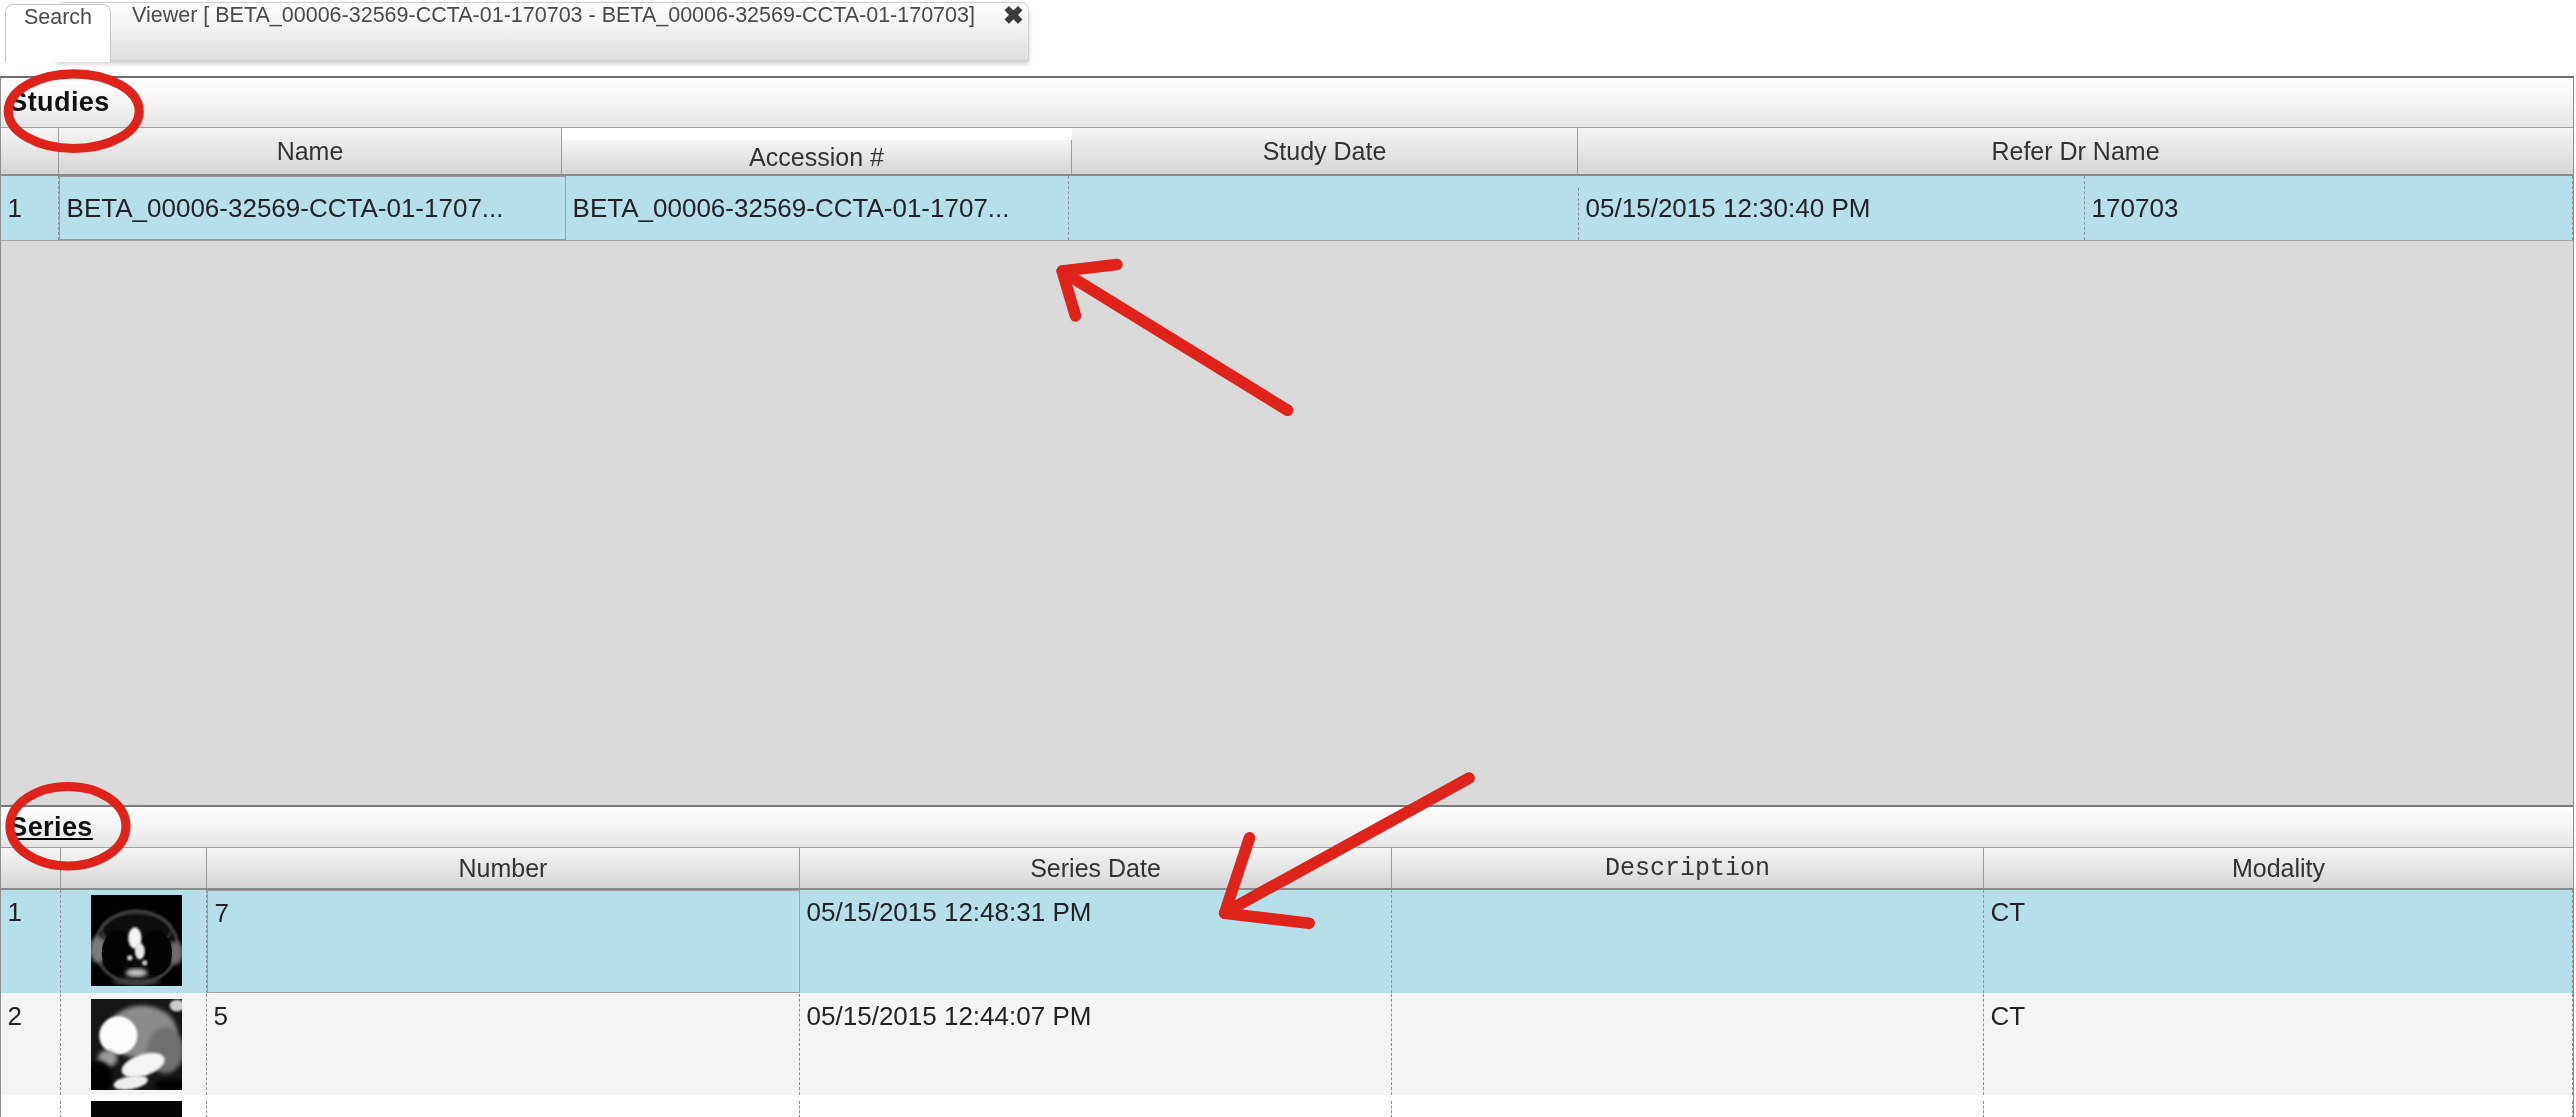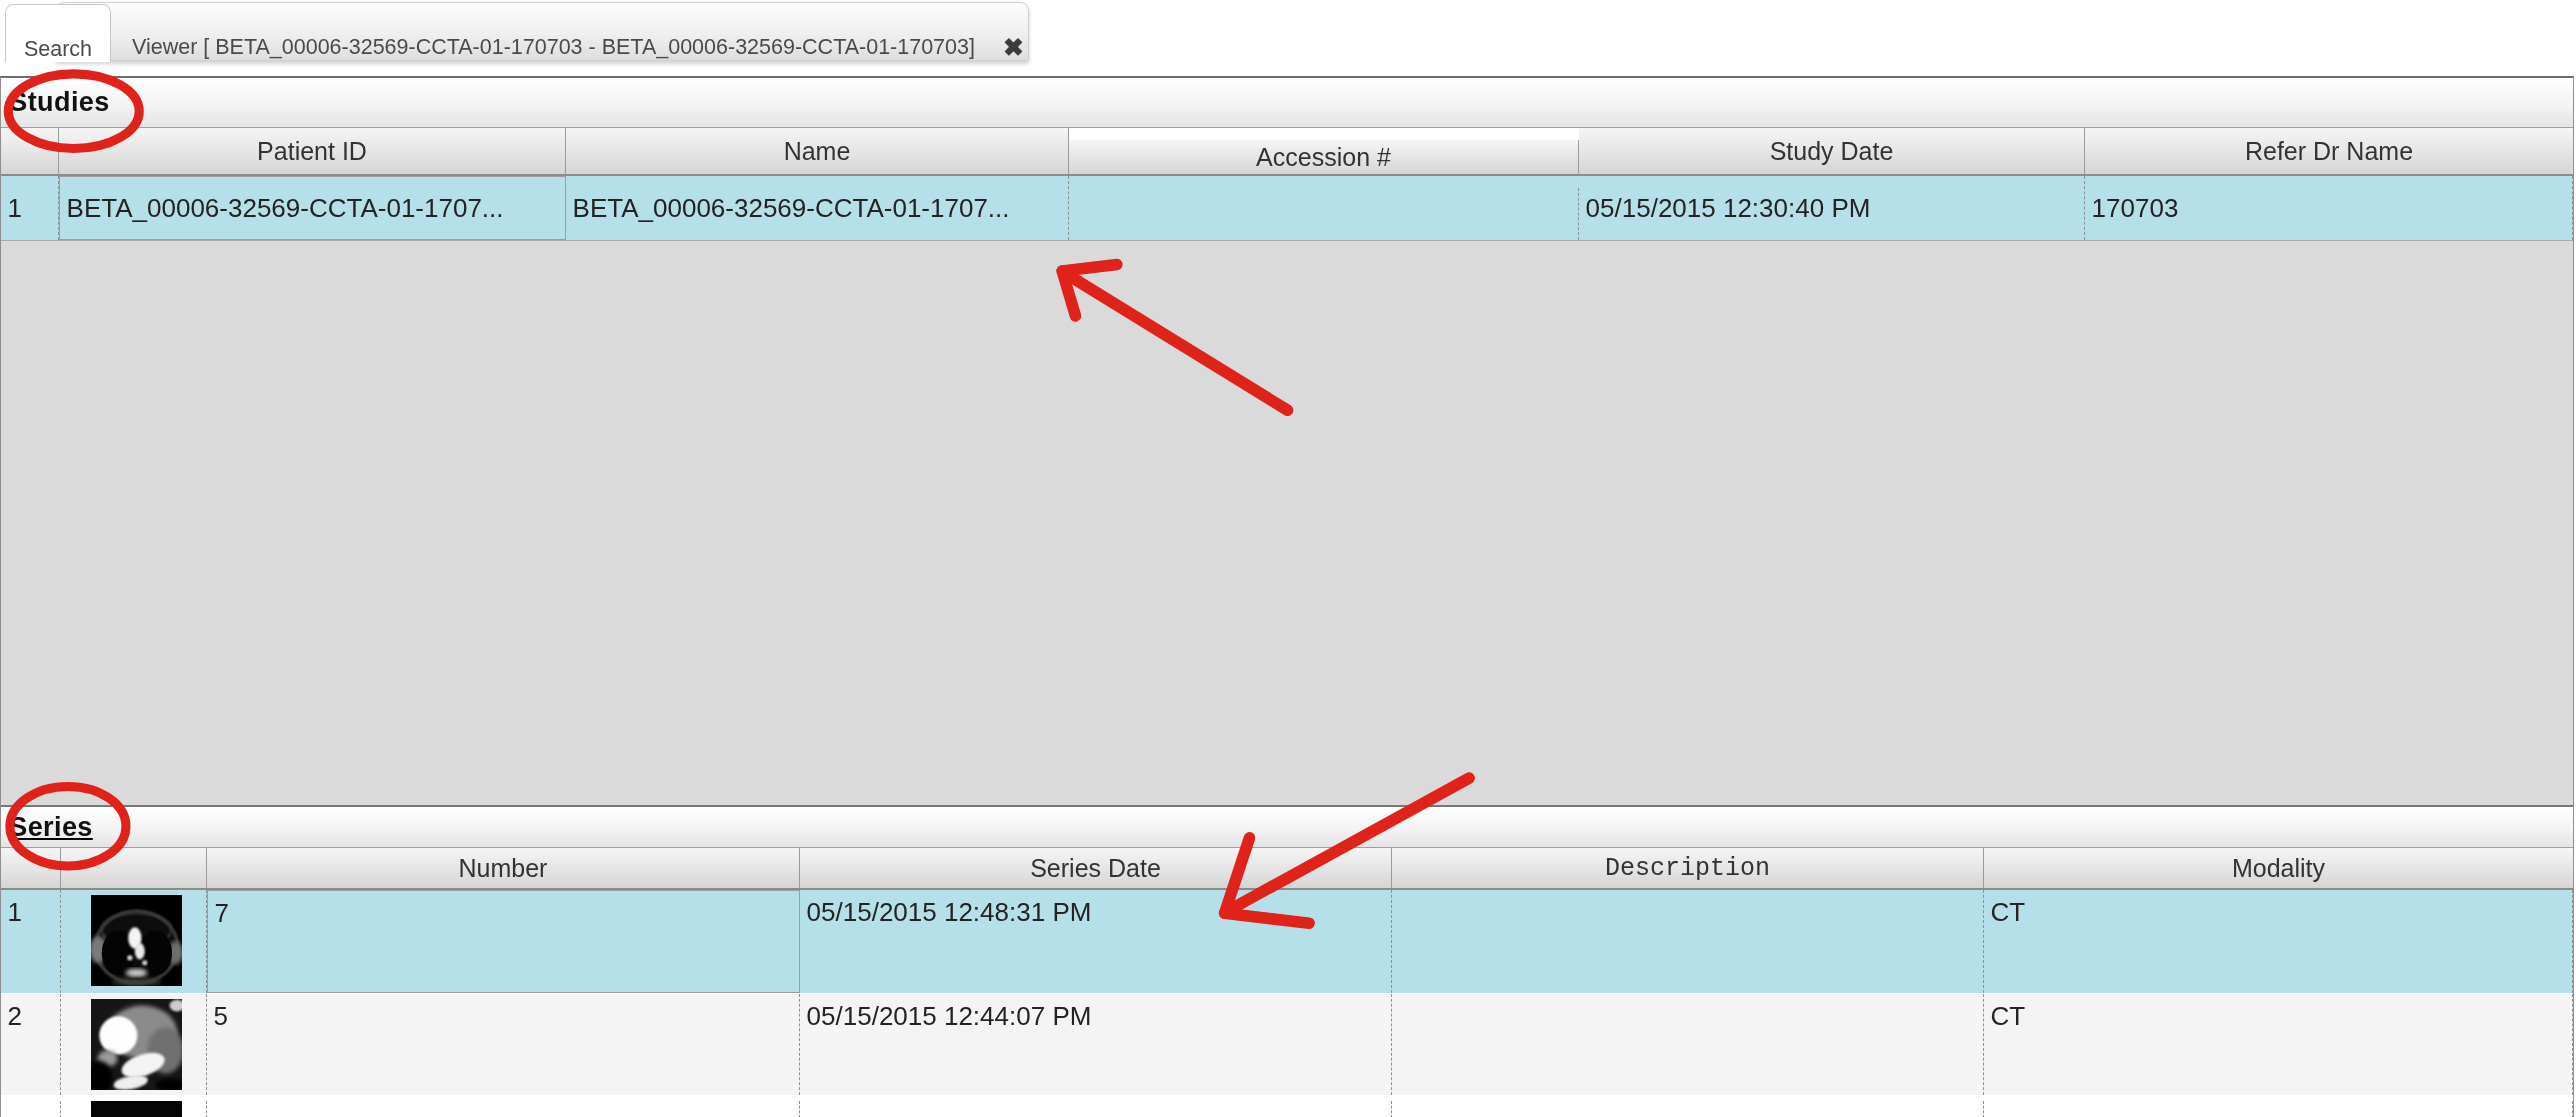--- a/index.html
+++ b/index.html
@@ -6,21 +6,21 @@
   html,body { background:#ffffff; }
   body { font-family:"Liberation Sans", sans-serif; }
   #screen {
     position:relative; width:2576px; height:1118px;
     background:#ffffff; overflow:hidden;
   }
 
   
   .tabbar { position:absolute; top:0; left:0; width:100%; height:76px; background:#ffffff; }
   .tab {
-    position:absolute; top:1.7px; display:flex; align-items:flex-end;
+    position:absolute; top:1.7px; display:flex; align-items:flex-start;
     border:1.7px solid #c6c6c6; border-radius:8.3px 8.3px 0 0;
     font-size:21.5px; color:#4a4a4a; cursor:default;
   }
   .tab-search {
     left:5px; width:106px; height:58px; top:4.1px;
     background:#ffffff; justify-content:center; z-index:2; border-bottom:none;
   }
   .tab-viewer {
     left:56px; width:973px; height:59px;
     background:linear-gradient(180deg,#fcfcfc 0%,#efefef 55%,#dedede 100%);
@@ -115,21 +115,20 @@
   </div>
 
   <div class="panel">
 
     <div class="section-bar">
       <span class="section-title">Studies</span>
     </div>
 
     <div class="grid-header">
       <div class="hcell sc0"></div>
-      <div class="hcell sc1">Patient ID</div>
       <div class="hcell sc2">Name</div>
       <div class="hcell sc3">Accession #</div>
       <div class="hcell sc4">Study Date</div>
       <div class="hcell sc5">Refer Dr Name</div>
     </div>
 
     <div class="grid-row studies-row">
       <div class="cell sc0">1</div>
       <div class="cell sc1 sel-cell">BETA_00006-32569-CCTA-01-1707...</div>
       <div class="cell sc2">BETA_00006-32569-CCTA-01-1707...</div>

